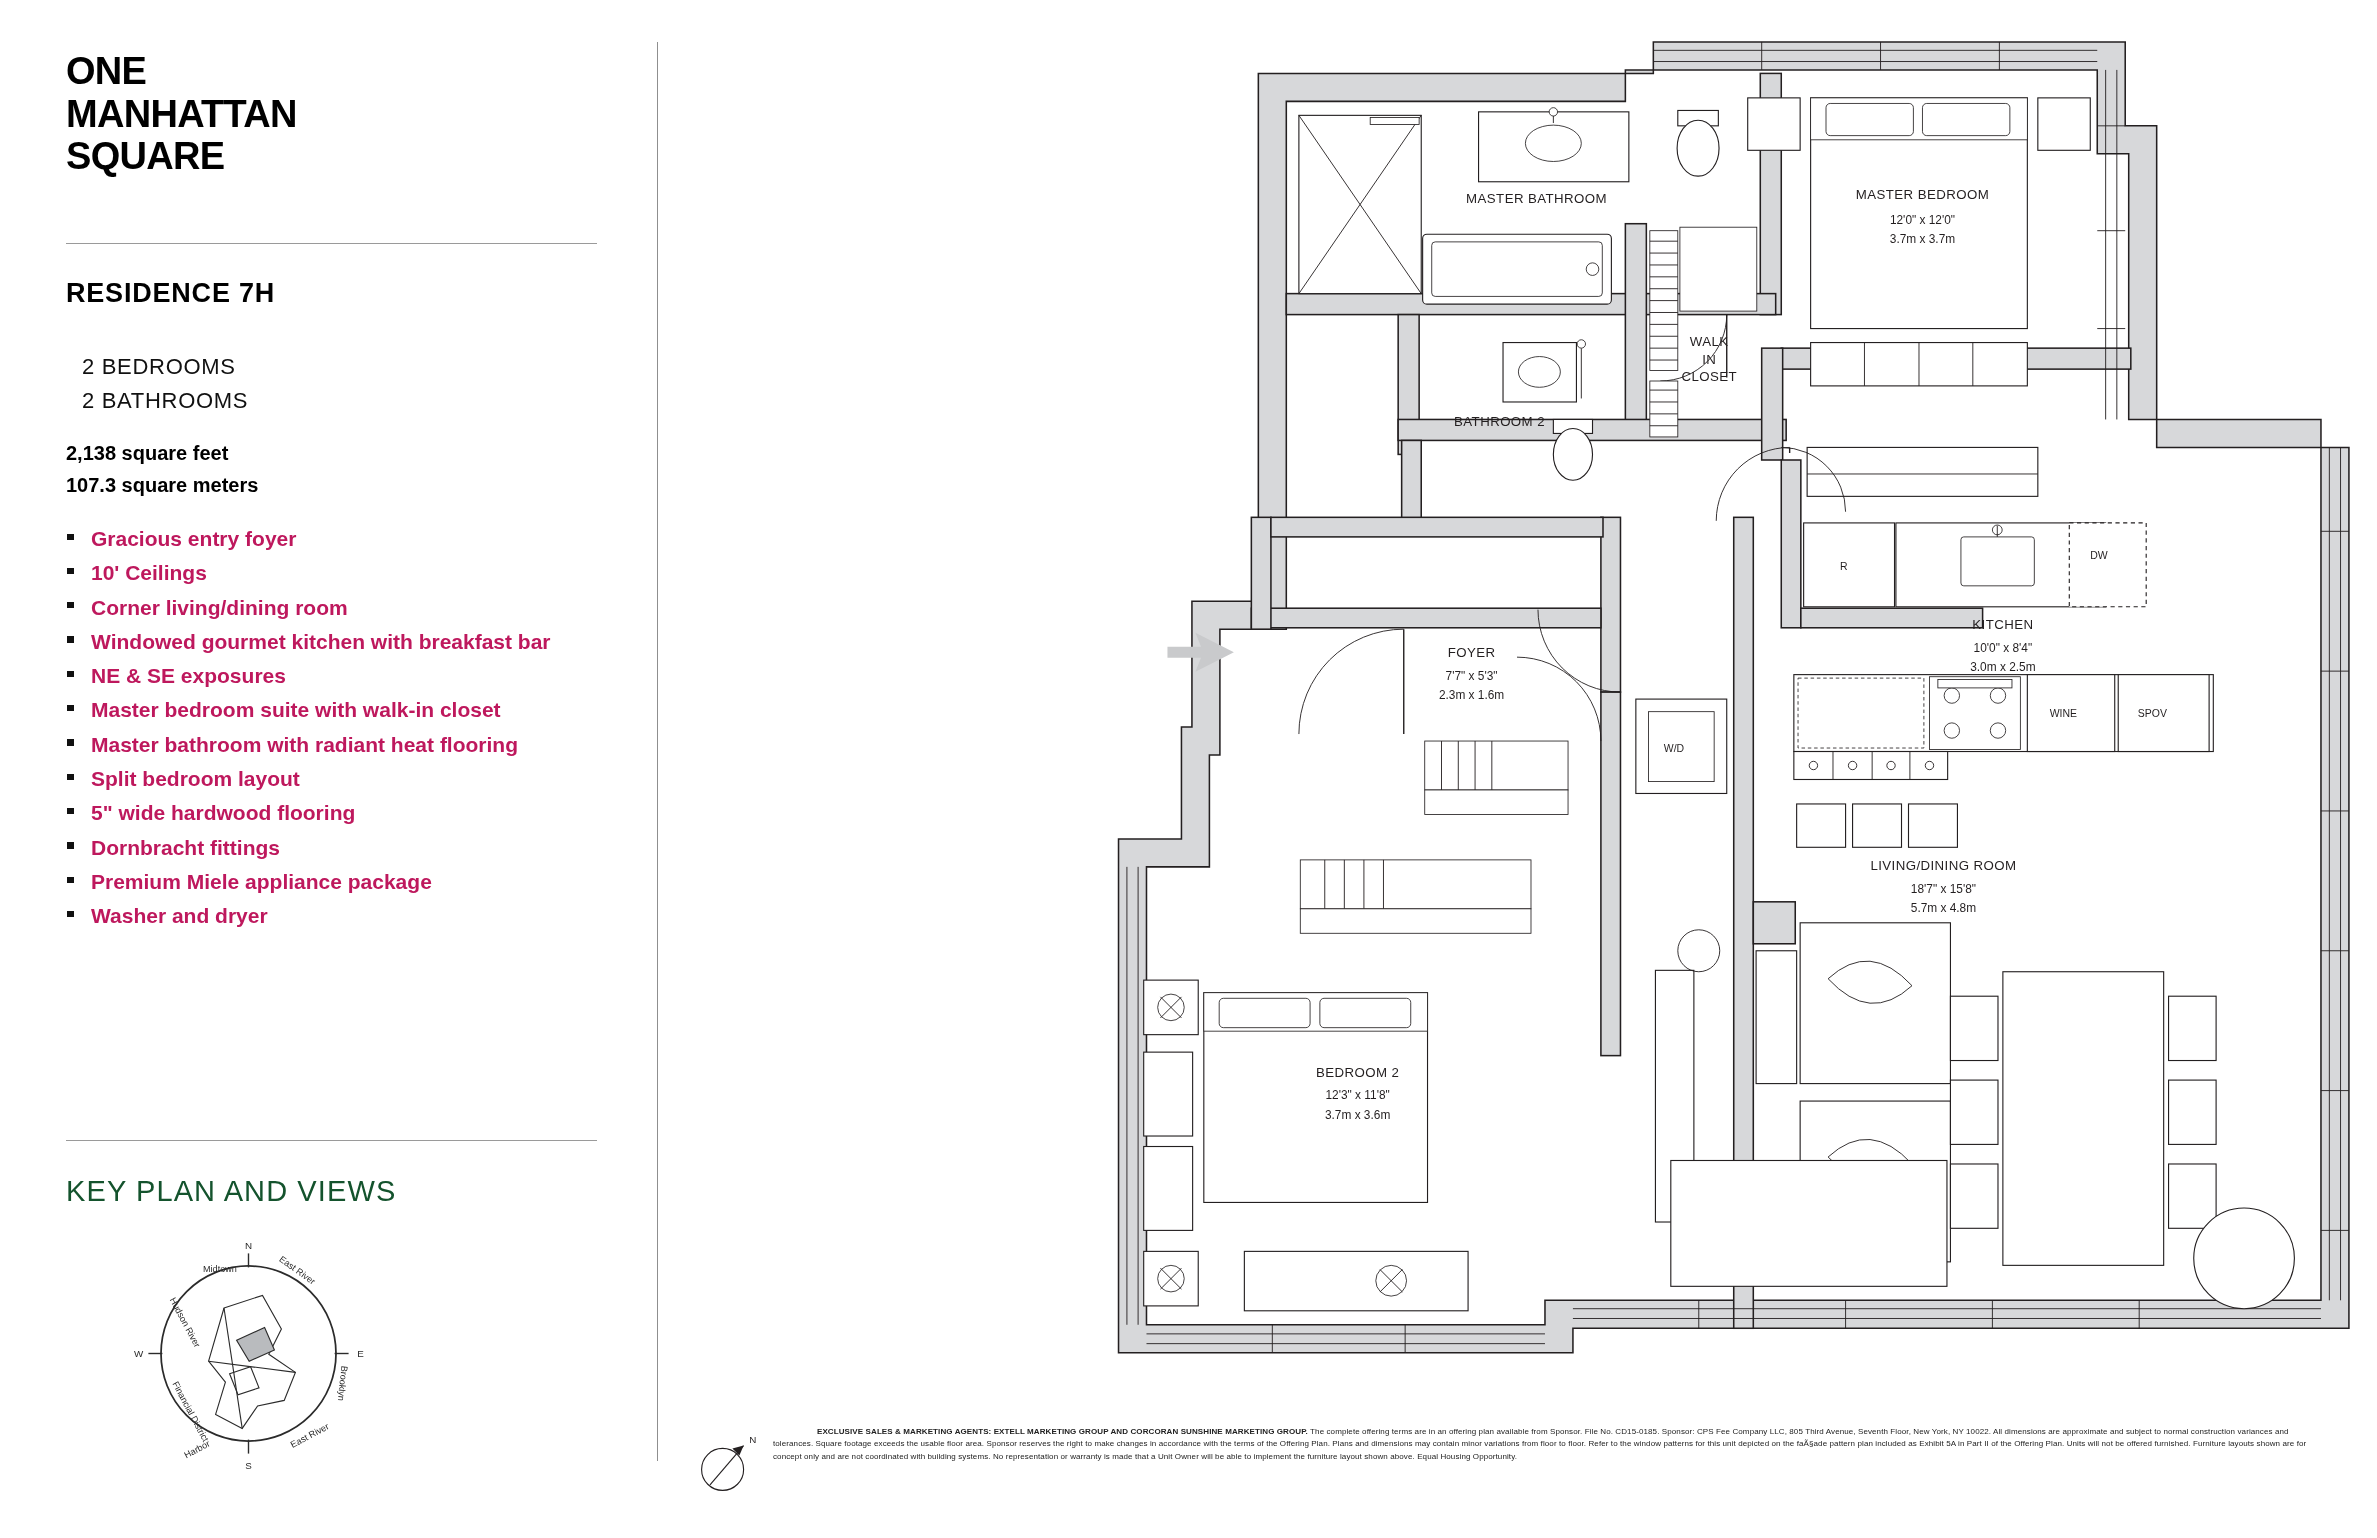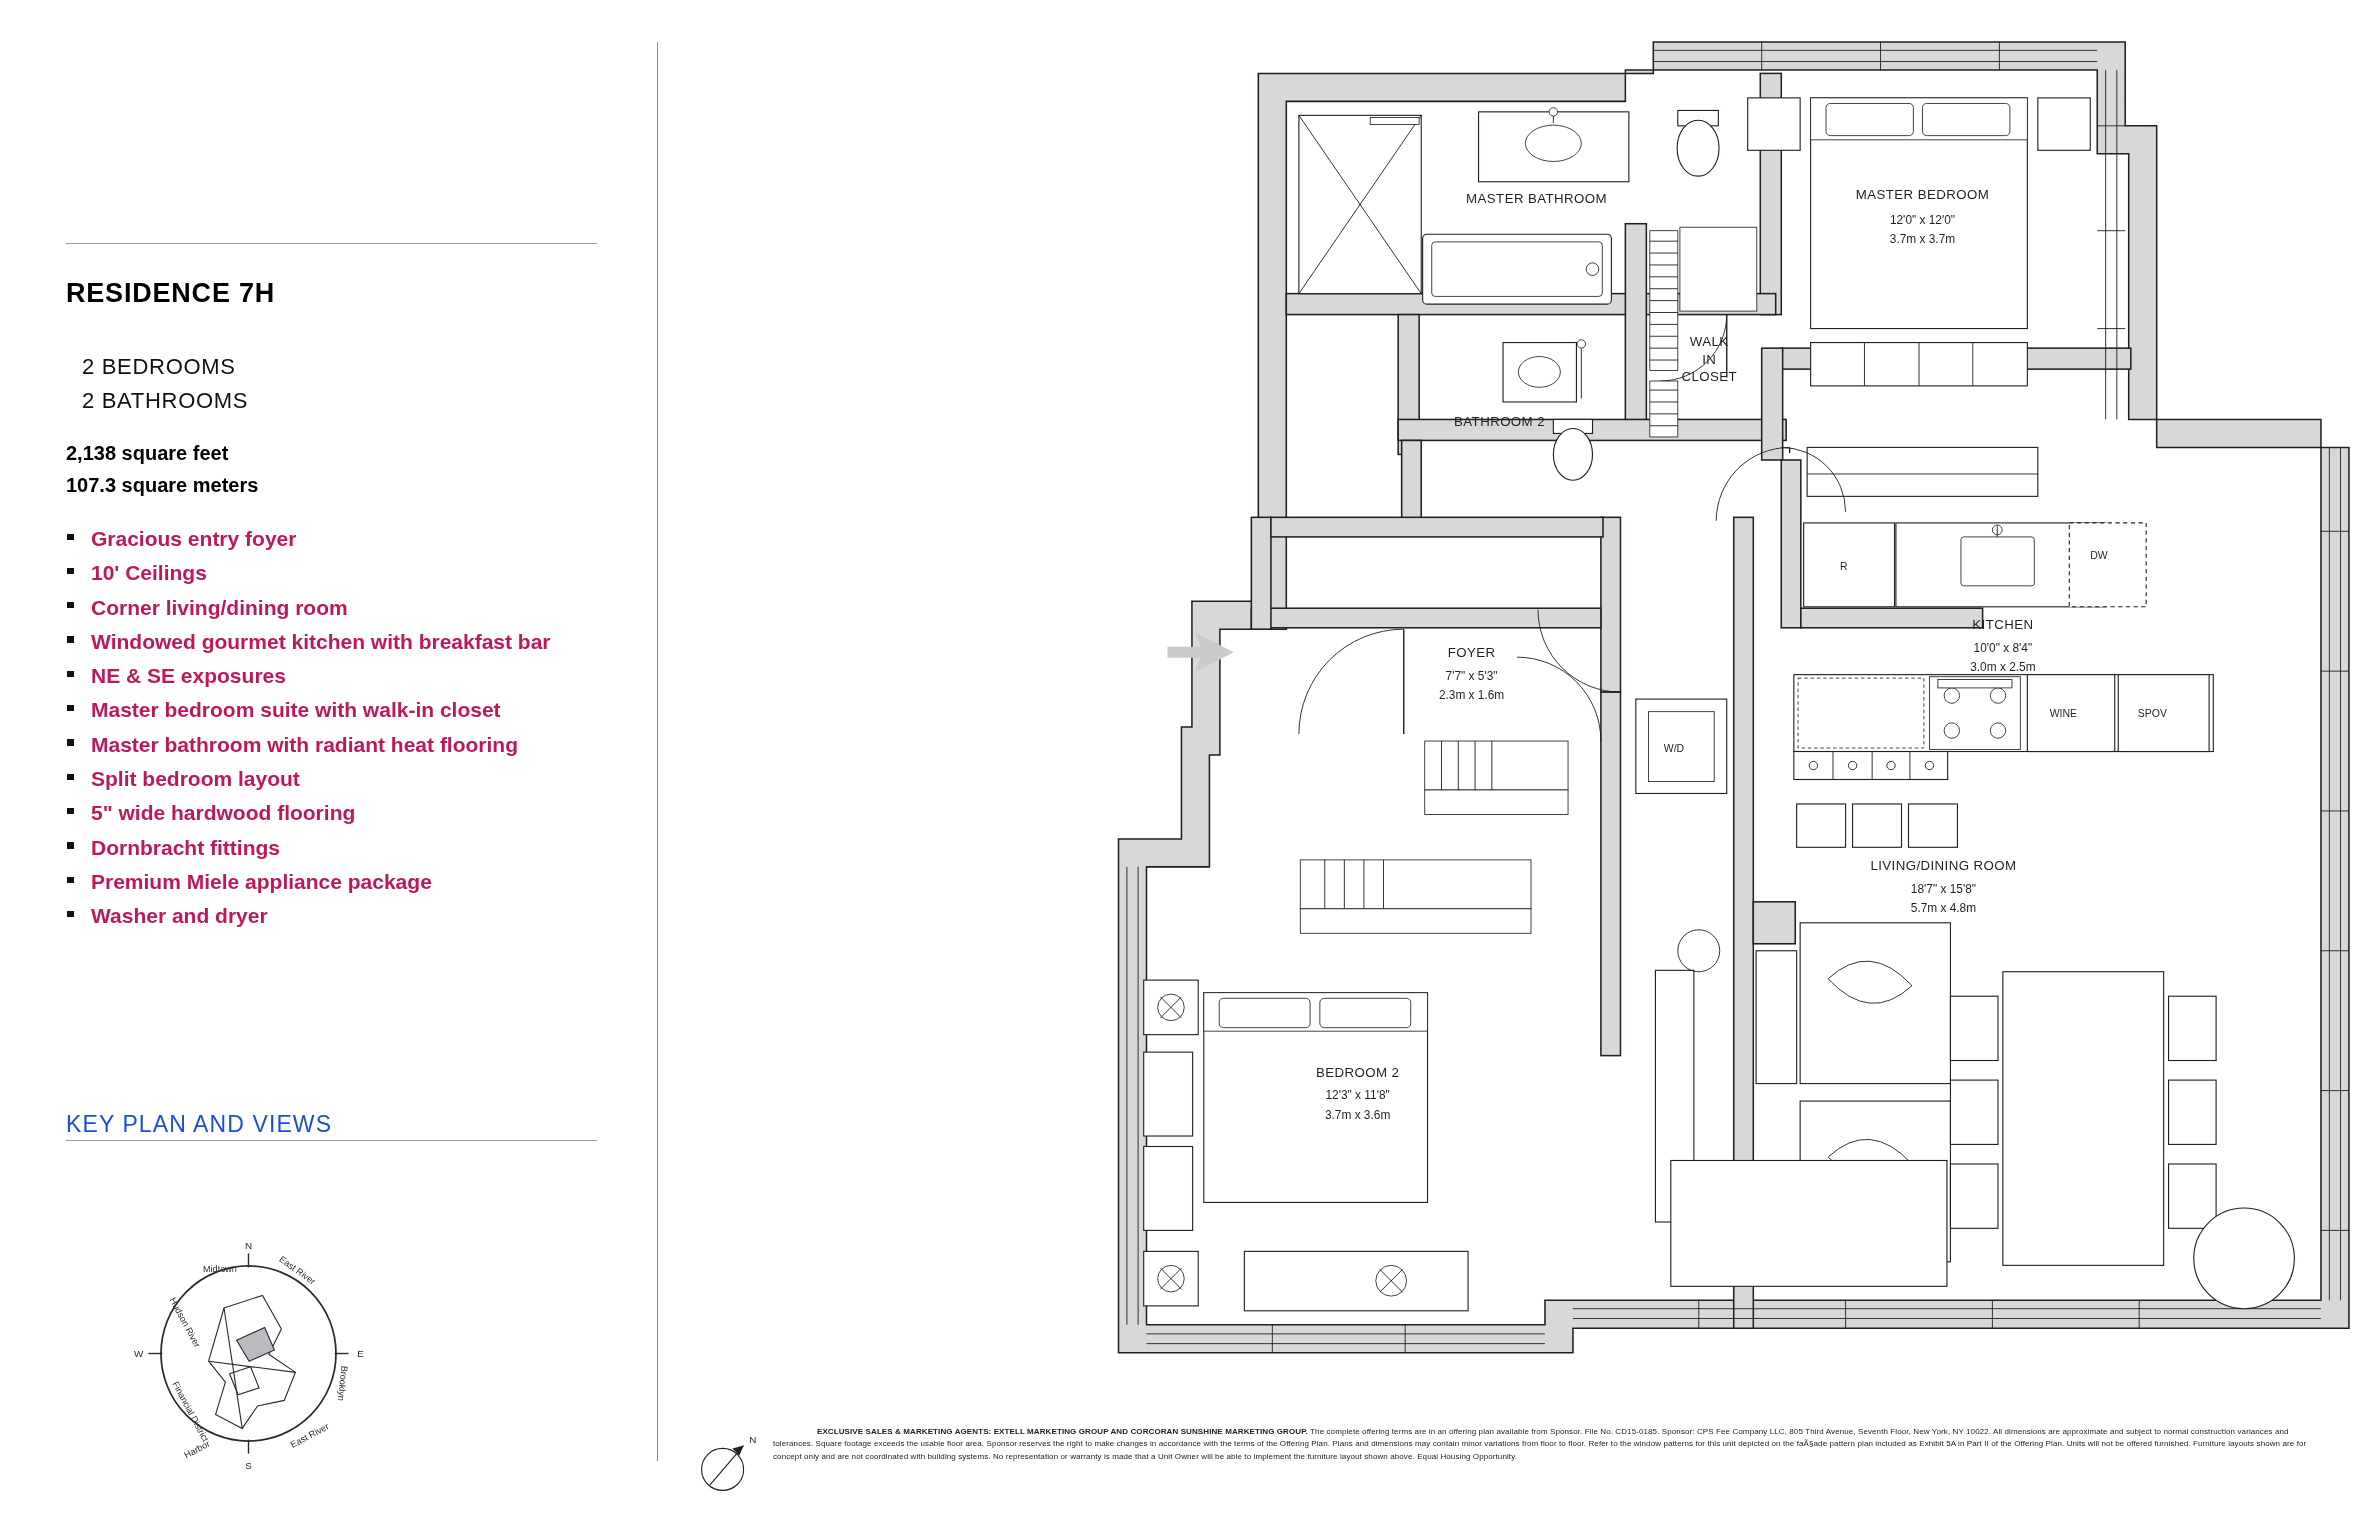--- a/index.html
+++ b/index.html
@@ -47,22 +47,22 @@
     margin-bottom:13.3px;
     color:#be185d;
     font-weight:bold;
   }
   ul.features li:before{
     content:"";position:absolute;left:1.4px;top:5.6px;
     width:6.3px;height:6.3px;background:#111;
   }
 
   .keyplan-title{
-    position:absolute;left:66px;top:1111px;
-    font-size:23px;letter-spacing:1.1px;color:#1d4ed8;
+    position:absolute;left:66px;top:1175px;
+    font-size:29px;letter-spacing:1.1px;color:#14532d;
   }
   .compass-wrap{position:absolute;left:119px;top:1217px;width:294px;height:280px;}
 
   
   .vdiv{position:absolute;left:657px;top:42px;width:1.4px;height:1419px;background:#8f8f8f;}
 
   
   .plan{position:absolute;left:671px;top:0;width:1706px;height:1538px;}
   .plan svg{display:block;}
 
@@ -74,20 +74,25 @@
   .disclaimer b{font-weight:bold;padding-left:44px;}
   .northmark{position:absolute;left:689px;top:1419px;width:77px;height:84px;}
 </style>
 </head>
 <body>
 
 <div class="sheet">
 
   <div class="left">
 
+    <div class="logo">
+      <div>ONE</div>
+      <div>MANHATTAN</div>
+      <div>SQUARE</div>
+    </div>
 
     <div class="rule rule1"></div>
 
     <div class="res-title">RESIDENCE 7H</div>
 
     <div class="beds">
       <div>2 BEDROOMS</div>
       <div>2 BATHROOMS</div>
     </div>
 

